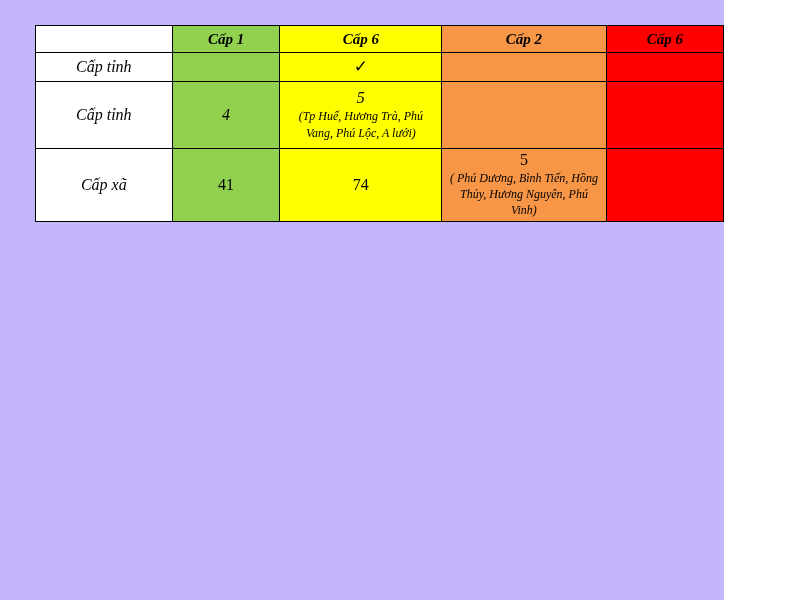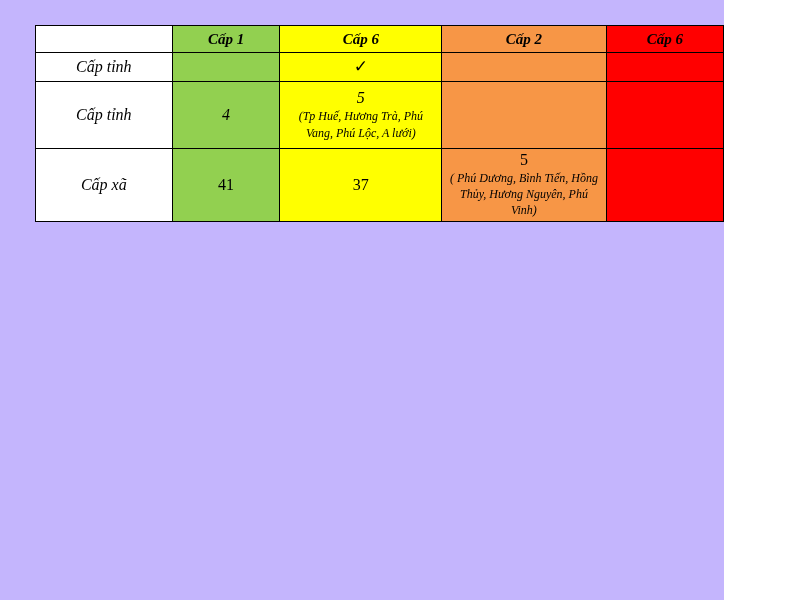--- a/index.html
+++ b/index.html
@@ -144,21 +144,21 @@
           <span class="num"></span>
         </td>
       </tr>
 
       <tr class="r-xa">
         <td class="rowlabel">Cấp xã</td>
         <td class="cell-1">
           <span class="num-plain stack">41</span>
         </td>
         <td class="cell-2">
-          <span class="num-plain stack">37</span>
+          <span class="num-plain stack">74</span>
         </td>
         <td class="cell-3">
           <span class="num-plain stack">5</span>
           <span class="sub">( Phú Dương, Bình Tiến, Hồng Thủy, Hương Nguyên, Phú Vinh)</span>
         </td>
         <td class="cell-4">
           <span class="num"></span>
         </td>
       </tr>
     </tbody>

